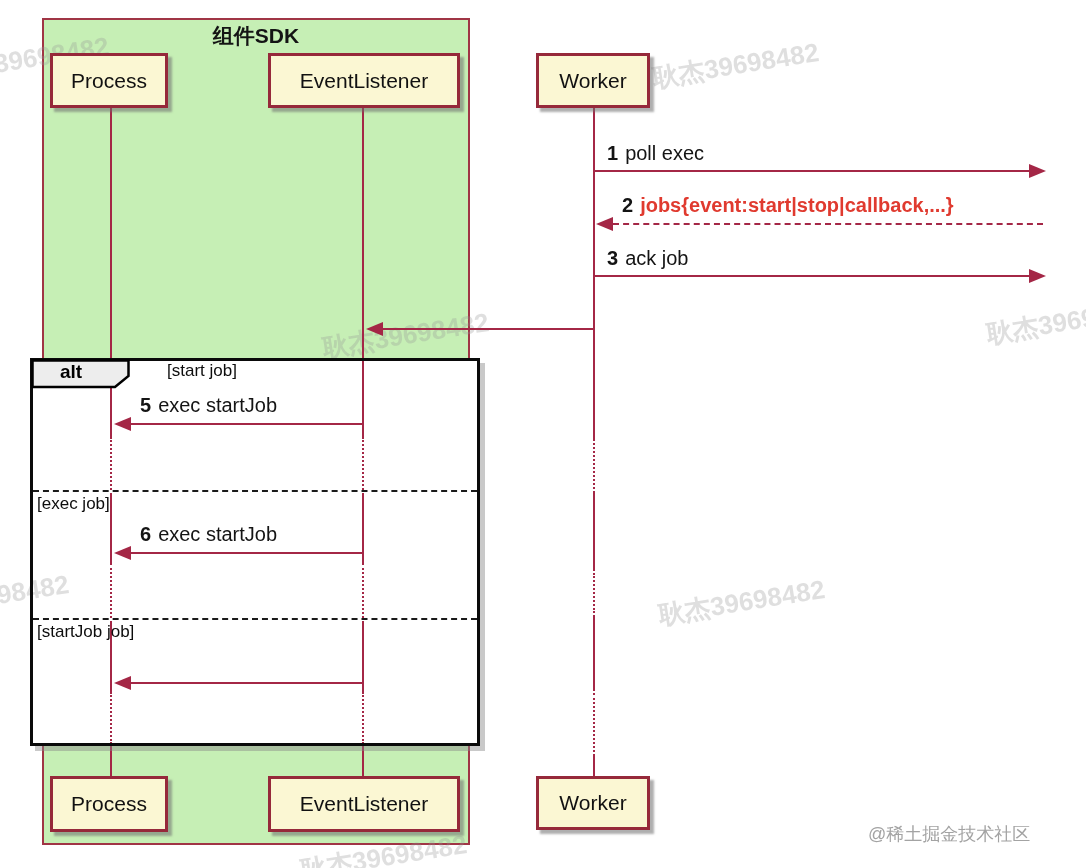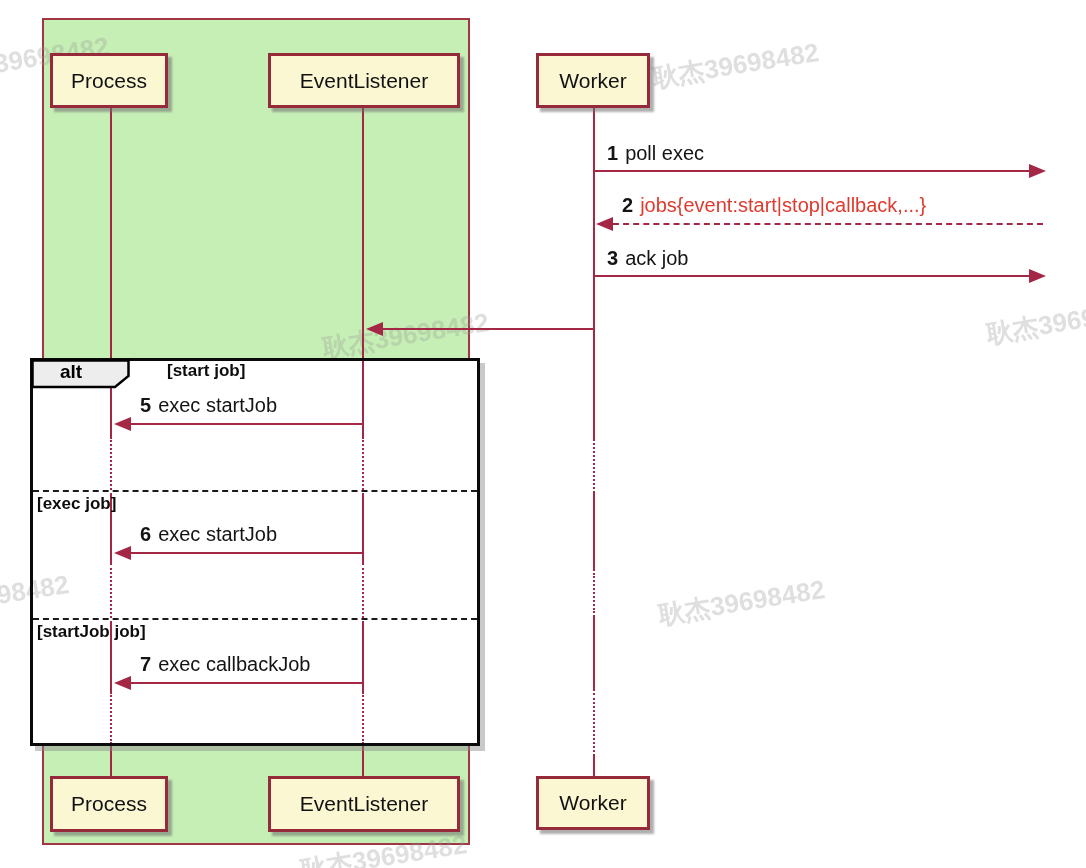--- a/index.html
+++ b/index.html
@@ -30,49 +30,50 @@
     box-shadow:4px 4px 2px rgba(110,110,110,0.55);display:flex;align-items:center;
     justify-content:center;font-size:21px;color:#111;z-index:8;}
 
   
   .ll{position:absolute;width:0;border-left:2.5px solid var(--line);z-index:4;}
   .ll.dot{border-left-style:dotted;}
 
   
   .msg{position:absolute;z-index:5;font-size:20px;color:var(--ink);white-space:nowrap;}
   .msg b{margin-right:7px;}
-  .msg .red{color:var(--red);font-weight:normal;}
+  .msg .red{color:var(--red);font-weight:bold;}
   .mline{position:absolute;height:0;border-top:2.5px solid var(--line);z-index:5;}
   .mline.dashed{border-top-style:dashed;}
   .ah{position:absolute;width:0;height:0;z-index:5;}
   .ah.right{border-top:7px solid transparent;border-bottom:7px solid transparent;
     border-left:17px solid var(--line);}
   .ah.left{border-top:7px solid transparent;border-bottom:7px solid transparent;
     border-right:17px solid var(--line);}
 
   
   .frame-bg{position:absolute;left:33px;top:361px;width:444px;height:382px;
     background:#ffffff;z-index:2;}
   .frame-border{position:absolute;left:30px;top:358px;width:450px;height:388px;
     border:3px solid #0a0a0a;box-shadow:5px 5px 0 rgba(135,135,135,0.45);z-index:6;
     pointer-events:none;}
   .alt-pent{position:absolute;left:31px;top:359px;z-index:7;}
   .alt-label{position:absolute;left:31px;top:361px;width:80px;text-align:center;
     font-weight:bold;font-size:19px;color:#000;z-index:7;}
-  .guard{position:absolute;font-weight:bold;font-size:17px;color:#0d0d0d;z-index:5;
+  .guard{position:absolute;font-weight:normal;font-size:17px;color:#0d0d0d;z-index:5;
     white-space:nowrap;}
   .divider{position:absolute;left:33px;width:444px;height:0;
     border-top:2.5px dashed #1a1a1a;z-index:5;}
 </style>
 </head>
 <body>
 
 <div class="canvas">
 
   <div class="package"></div>
+  <div class="package-title">组件SDK</div>
 
   <div class="frame-bg"></div>
 
   <div class="wm" style="left:-58px;top:42px;">耿杰39698482</div>
   <div class="wm" style="left:652px;top:48px;">耿杰39698482</div>
   <div class="wm" style="left:986px;top:304px;">耿杰39698482</div>
   <div class="wm" style="left:322px;top:318px;">耿杰39698482</div>
   <div class="wm" style="left:-98px;top:580px;">耿杰39698482</div>
   <div class="wm" style="left:658px;top:585px;">耿杰39698482</div>
   <div class="wm" style="left:300px;top:840px;">耿杰39698482</div>
@@ -146,23 +147,20 @@
 
   <div class="msg" style="left:140px;top:523px;">
     <b>6</b><span>exec startJob</span>
   </div>
   <div class="mline" style="left:131px;top:552px;width:233px;"></div>
   <div class="ah left" style="left:114px;top:546px;"></div>
 
   <div class="divider" style="top:618px;"></div>
   <div class="guard" style="left:37px;top:622px;">[startJob job]</div>
 
-  <div class="msg" style="left:140px;top:653px;">
-    <b>7</b><span>exec callbackJob</span>
-  </div>
   <div class="mline" style="left:131px;top:682px;width:233px;"></div>
   <div class="ah left" style="left:114px;top:676px;"></div>
 
   <div class="pbox" style="left:50px;top:53px;width:118px;height:55px;">
     <span>Process</span>
   </div>
   <div class="pbox" style="left:268px;top:53px;width:192px;height:55px;">
     <span>EventListener</span>
   </div>
   <div class="pbox" style="left:536px;top:53px;width:114px;height:55px;">
@@ -172,14 +170,15 @@
   <div class="pbox" style="left:50px;top:776px;width:118px;height:56px;">
     <span>Process</span>
   </div>
   <div class="pbox" style="left:268px;top:776px;width:192px;height:56px;">
     <span>EventListener</span>
   </div>
   <div class="pbox" style="left:536px;top:776px;width:114px;height:54px;">
     <span>Worker</span>
   </div>
 
+  <div class="badge" style="left:868px;top:822px;">@稀土掘金技术社区</div>
 
 </div>
 
 </body></html>

